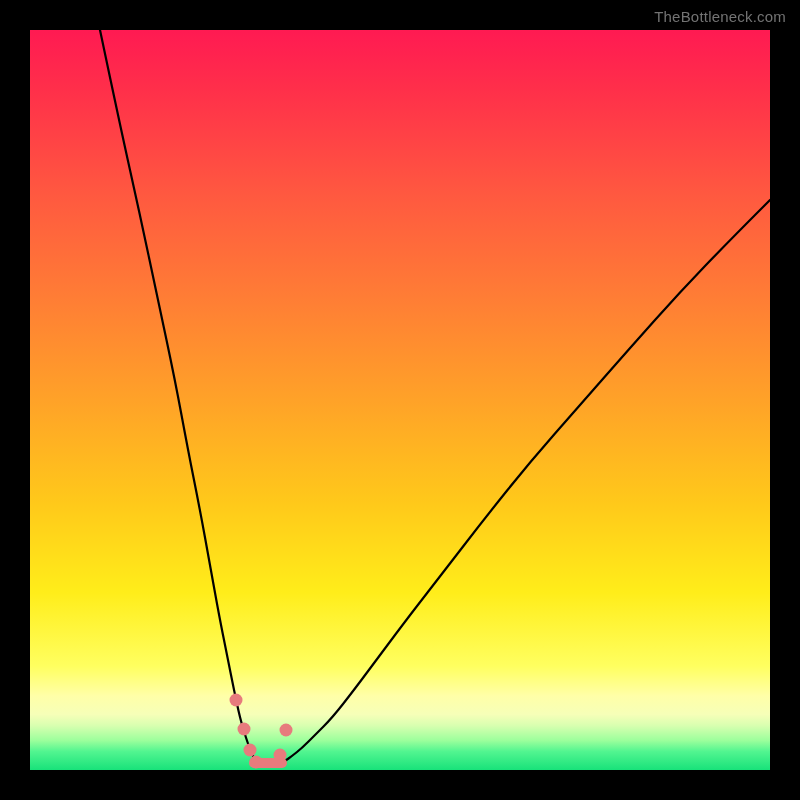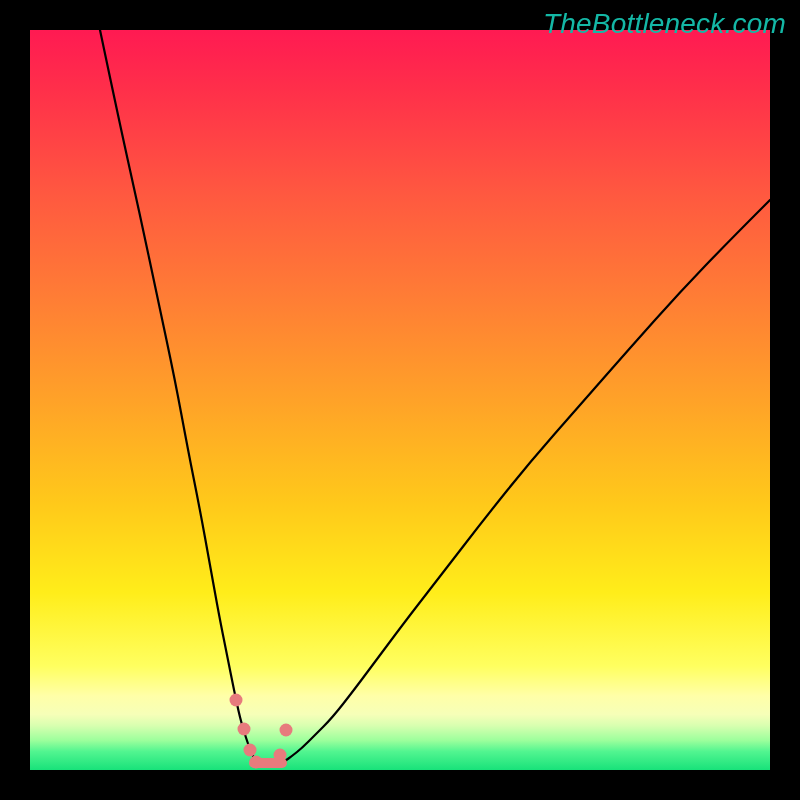--- a/index.html
+++ b/index.html
@@ -40,26 +40,25 @@
       #d8ffb0 94%,
       #9cff9c 96%,
       #52f590 97.5%,
       #18e27a 100%
     );
   }
   .watermark {
     position: absolute;
     top: 8px;
     right: 14px;
-    color: #14b8a6;
-    font-size: 28px;
+    color: #737373;
+    font-size: 15px;
     font-weight: 400;
     letter-spacing: 0.2px;
     z-index: 5;
-    font-style: italic;
   }
   svg.curve {
     position: absolute;
     left: 0;
     top: 0;
     width: 740px;
     height: 740px;
     overflow: visible;
   }
   .black-stroke {

